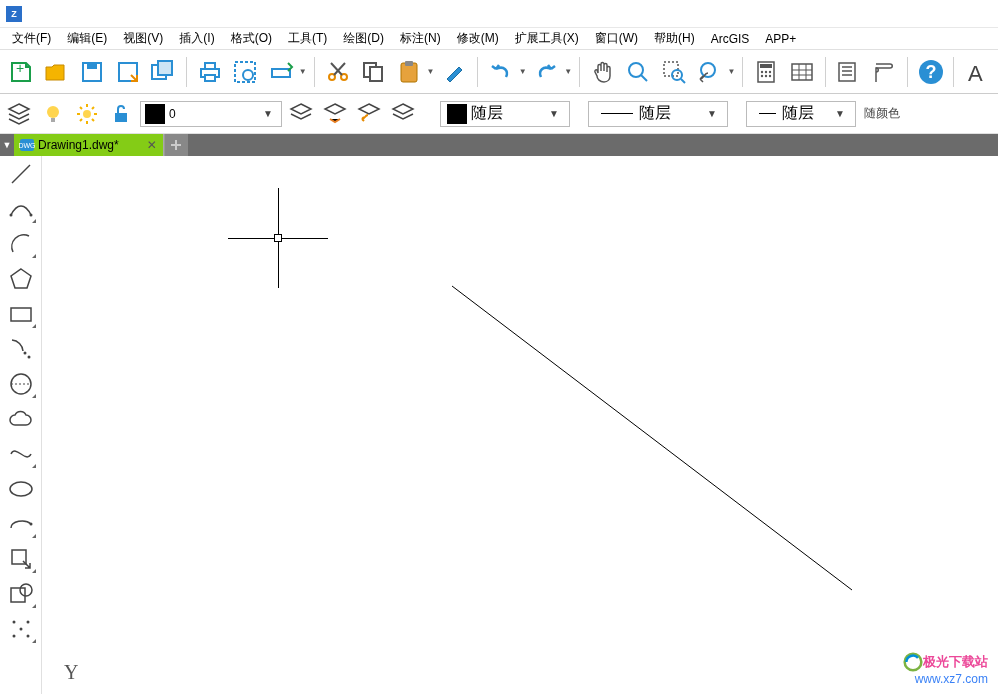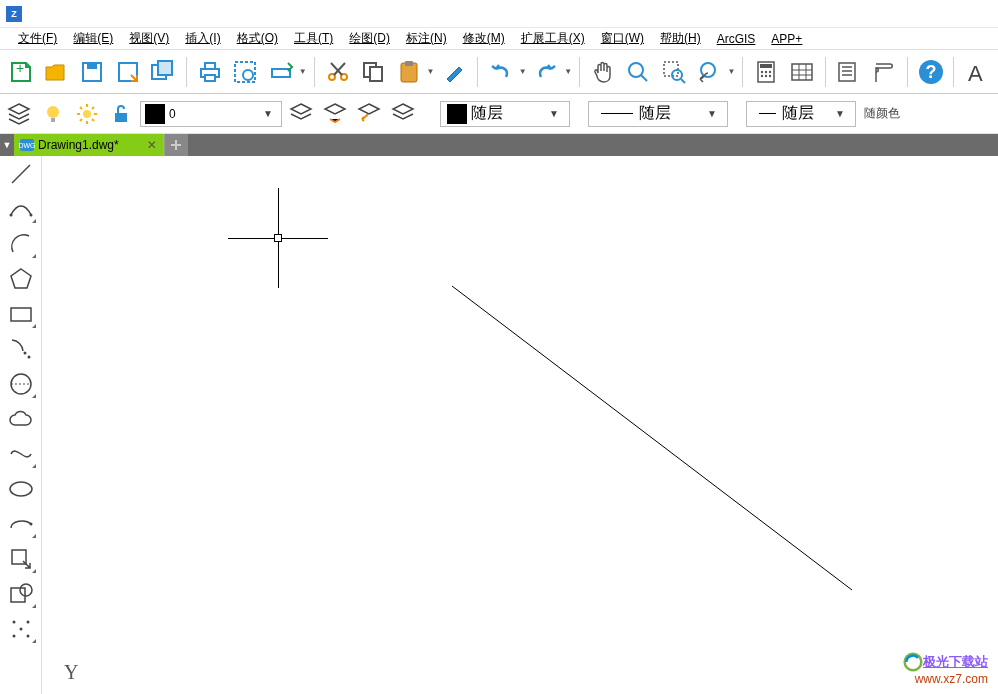--- a/index.html
+++ b/index.html
@@ -1,21 +1,21 @@
 <!DOCTYPE html>
 <html><head>
 <meta charset="utf-8">
 <style>
 * { margin: 0; padding: 0; box-sizing: border-box; font-family: "Microsoft YaHei", Arial, sans-serif; }
 body { width: 998px; height: 694px; background: #fff; overflow: hidden; position: relative; }
 
 .titlebar { height: 28px; background: #fff; display: flex; align-items: center; padding: 0 6px; font-size: 12px; color: #333; border-bottom: 1px solid #e8e8e8; }
 .titlebar .app-icon { width: 16px; height: 16px; background: #2a6fc9; margin-right: 6px; display: flex; align-items: center; justify-content: center; color: #fff; font-size: 9px; font-weight: bold; }
 
-.menubar { height: 22px; display: flex; align-items: center; padding: 0 10px; font-size: 12px; border-bottom: 1px solid #e0e0e0; text-decoration: underline; }
+.menubar { height: 22px; display: flex; align-items: center; padding: 0 4px; font-size: 12px; border-bottom: 1px solid #e0e0e0; }
 .menubar .menu-item { padding: 2px 8px; cursor: default; }
 
 .main-toolbar { height: 44px; display: flex; align-items: center; padding: 2px 4px; border-bottom: 1px solid #ccc; gap: 2px; }
 .tb-btn { width: 34px; height: 34px; display: flex; align-items: center; justify-content: center; }
 .tb-sep { width: 1px; height: 30px; background: #d0d0d0; margin: 0 4px; }
 .dd-arrow { font-size: 8px; color: #555; margin-left: -2px; width: 10px; text-align: center; }
 
 .props-toolbar { height: 40px; display: flex; align-items: center; padding: 2px 4px; border-bottom: 1px solid #e0e0e0; gap: 4px; }
 .prop-btn { width: 30px; height: 30px; display: flex; align-items: center; justify-content: center; }
 .layer-combo { display: flex; align-items: center; border: 1px solid #bbb; height: 26px; padding: 0 4px; }
@@ -42,22 +42,22 @@
 .drawn-line { position: absolute; }
 .crosshair { position: absolute; pointer-events: none; }
 .crosshair .h, .crosshair .v { position: absolute; background: #000; }
 .crosshair .h { height: 1px; width: 100px; top: 0; left: -50px; }
 .crosshair .v { width: 1px; height: 100px; top: -50px; left: 0; }
 .crosshair .box { position: absolute; width: 8px; height: 8px; border: 1px solid #000; top: -4px; left: -4px; background: #fff; }
 
 .axis-indicator { position: absolute; left: 22px; bottom: 10px; font-size: 20px; color: #555; font-family: serif; }
 
 .watermark { position: absolute; right: 10px; bottom: 8px; text-align: right; font-size: 13px; }
-.watermark .row1 { color: #8b5cf6; font-weight: bold; display: flex; align-items: center; justify-content: flex-end; gap: 0; text-decoration: underline; }
-.watermark .row2 { color: #c2410c; font-size: 12px; }
+.watermark .row1 { color: #ec4899; font-weight: bold; display: flex; align-items: center; justify-content: flex-end; gap: 0; }
+.watermark .row2 { color: #3b82f6; font-size: 12px; }
 .wm-icon { width: 20px; height: 20px; }
 
 svg { display: block; }
 </style>
 </head>
 <body>
 
 <div class="titlebar">
   <div class="app-icon">Z</div>
 </div>

